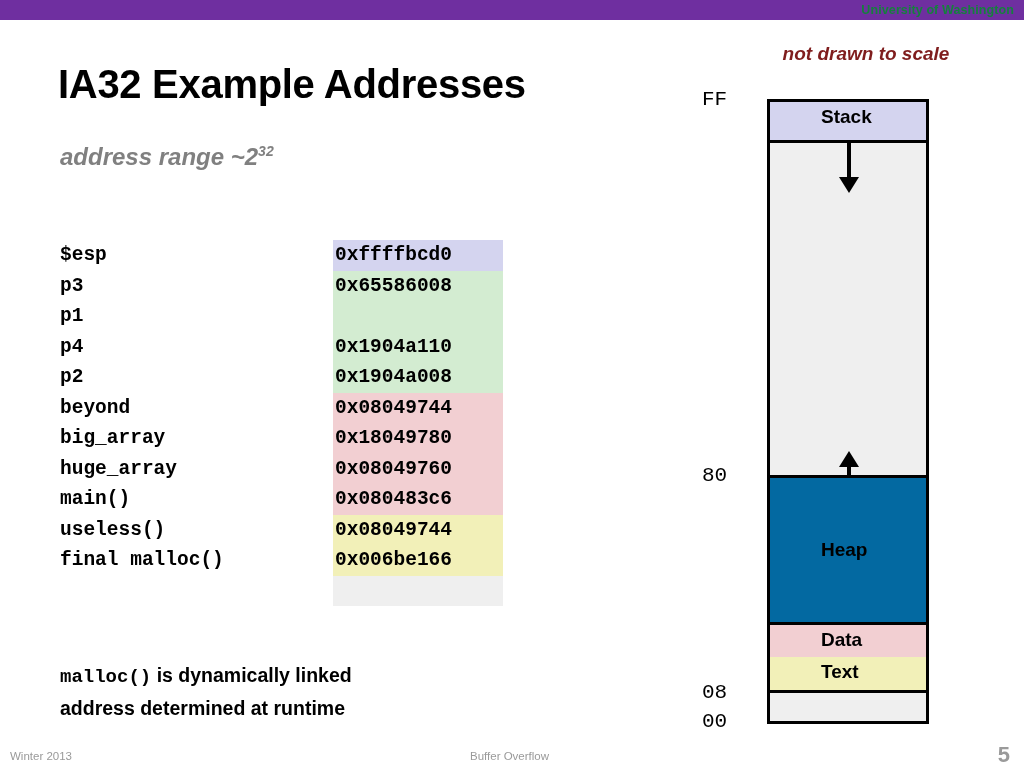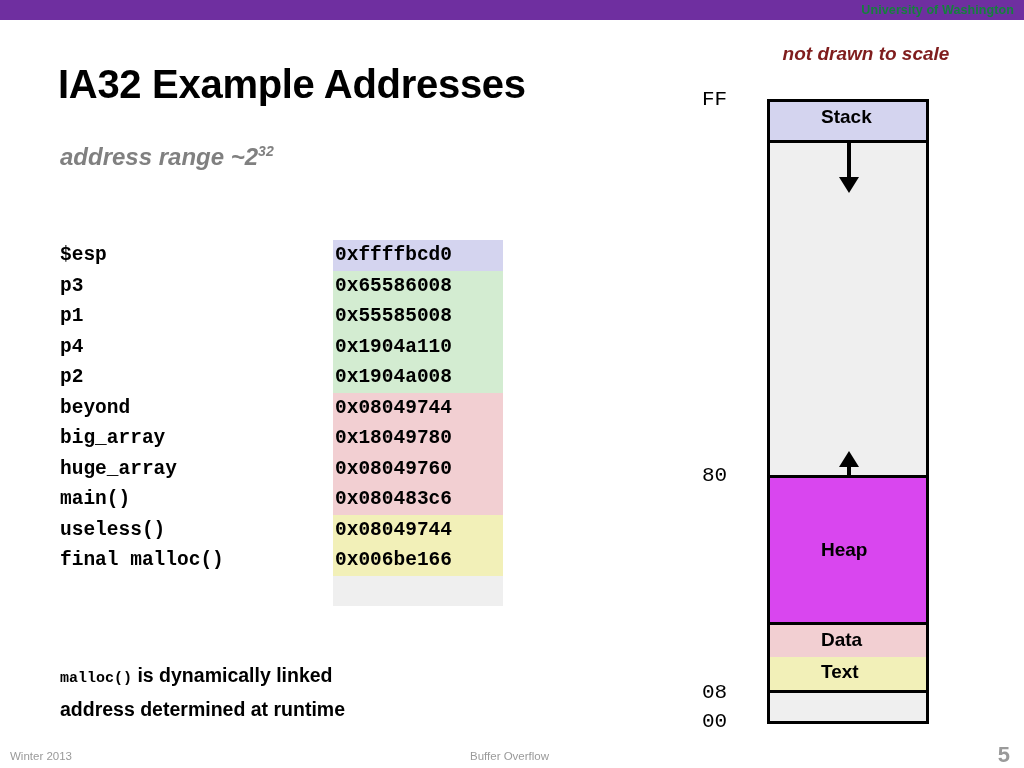--- a/index.html
+++ b/index.html
@@ -104,21 +104,21 @@
     left: 60px;
     top: 660px;
     font-size: 19.5px;
     font-weight: bold;
     color: #000000;
     line-height: 31px;
   }
   #bottom-note .mono {
     font-family: "Liberation Mono", "DejaVu Sans Mono", monospace;
     font-weight: bold;
-    font-size: 15px;
+    font-size: 19px;
   }
 
   
   #diagram-caption {
     position: absolute;
     left: 766px;
     top: 43px;
     width: 200px;
     text-align: center;
     font-size: 19px;
@@ -225,21 +225,20 @@
     <div class="addr-row">
       <span class="addr-name">$esp</span>
       <span class="addr-val">0xffffbcd0</span>
     </div>
     <div class="addr-row">
       <span class="addr-name">p3</span>
       <span class="addr-val">0x65586008</span>
     </div>
     <div class="addr-row">
       <span class="addr-name">p1</span>
-      <span class="addr-val">0x55585008</span>
     </div>
     <div class="addr-row">
       <span class="addr-name">p4</span>
       <span class="addr-val">0x1904a110</span>
     </div>
     <div class="addr-row">
       <span class="addr-name">p2</span>
       <span class="addr-val">0x1904a008</span>
     </div>
     <div class="addr-row">
@@ -272,21 +271,21 @@
   <div><span class="mono">malloc()</span><span> is dynamically linked</span></div>
   <div>address determined at runtime</div>
 </div>
 
 <div id="diagram-caption">not drawn to scale</div>
 <div id="mem-diagram">
     <div class="mem-block" style="top: 0px; height: 41px; background: rgb(212, 212, 239);">
       <span class="mem-label">Stack</span>
     </div>
     <div class="mem-block" style="top: 41px; height: 335px; background: rgb(239, 239, 239);"></div>
-    <div class="mem-block" style="top: 376px; height: 147px; background: #d946ef;">
+    <div class="mem-block" style="top: 376px; height: 147px; background: #0369a1;">
       <span class="mem-label centered">Heap</span>
     </div>
     <div class="mem-block" style="top: 523px; height: 48px; background: rgb(242, 207, 210);">
       <span class="mem-label">Data</span>
     </div>
     <div class="mem-block" style="top: 555px; height: 36px; background: rgb(242, 240, 184);">
       <span class="mem-label">Text</span>
     </div>
     <div class="mem-block last" style="top: 591px; height: 28px; background: rgb(239, 239, 239);"></div>
     <div class="arrow-line" style="left: 77px; top: 41px; height: 34px;"></div>

